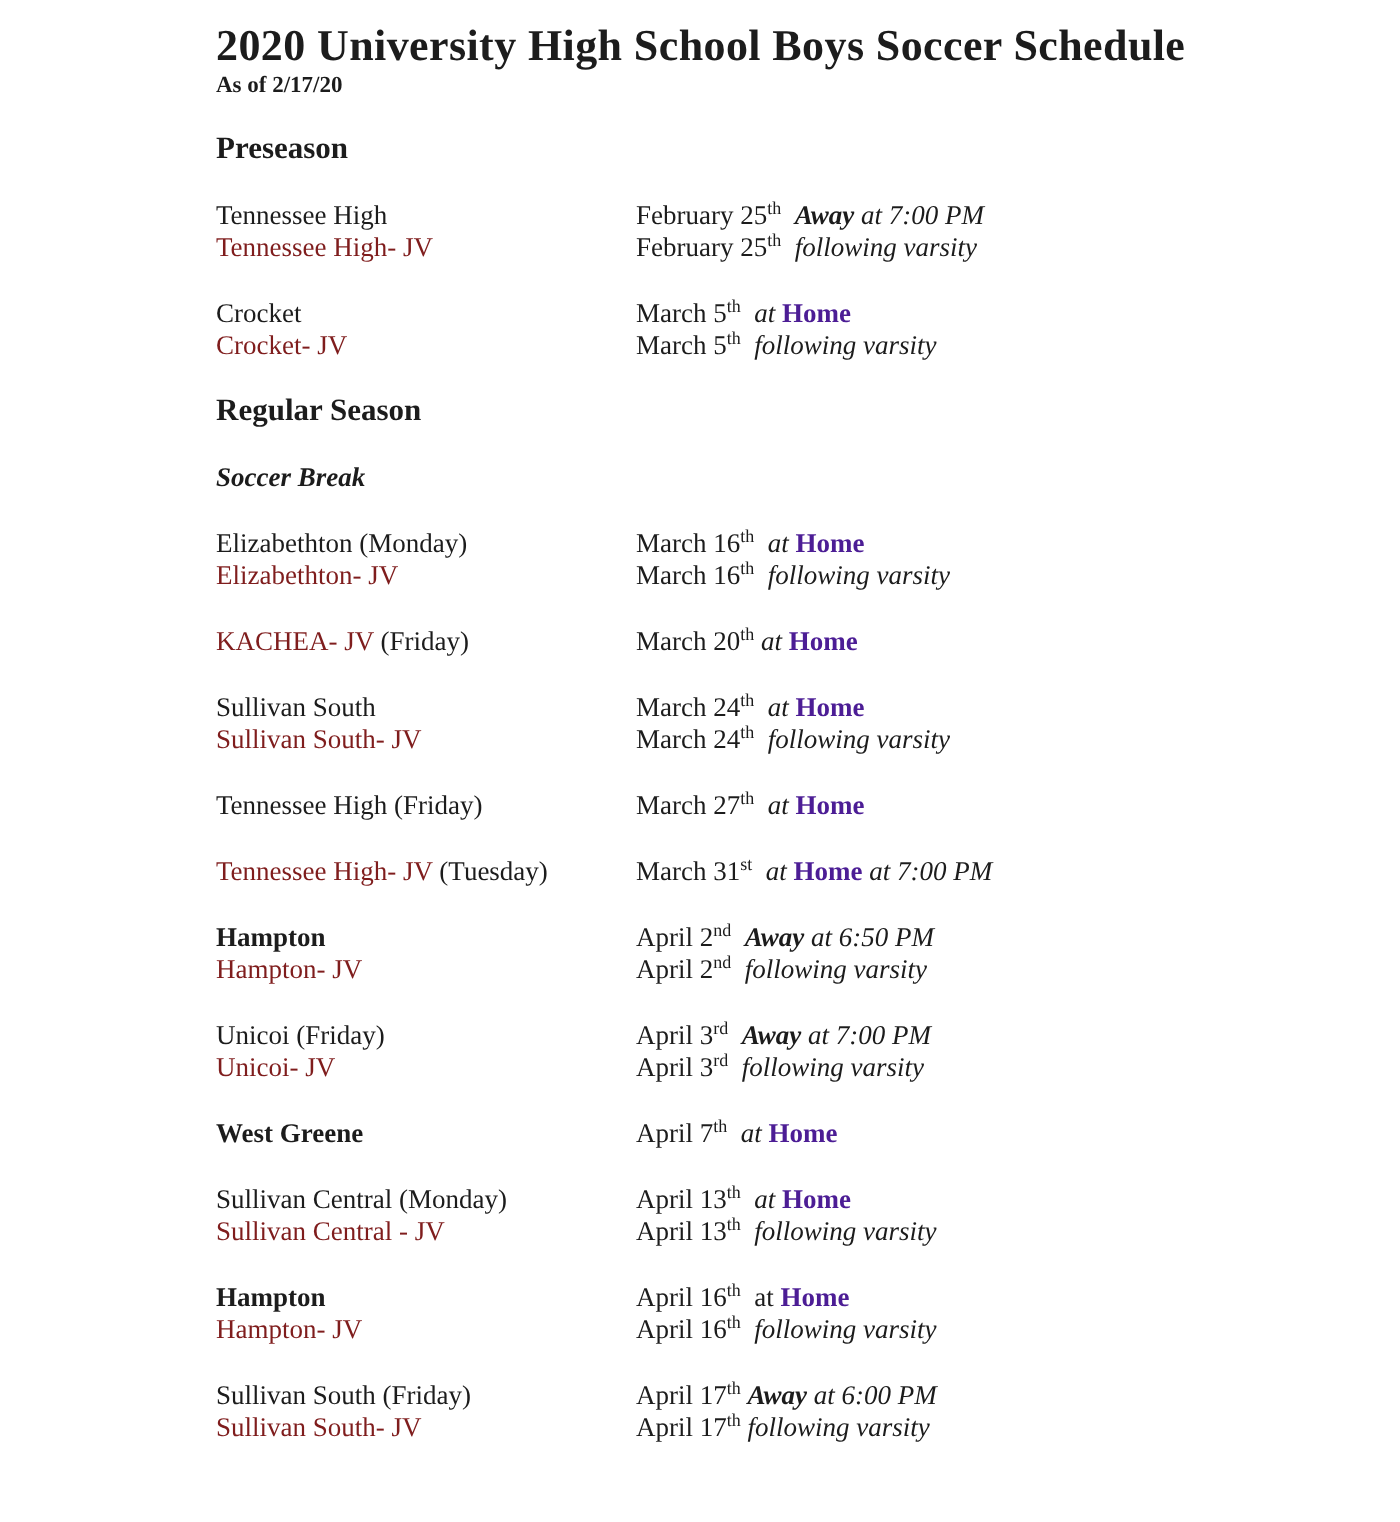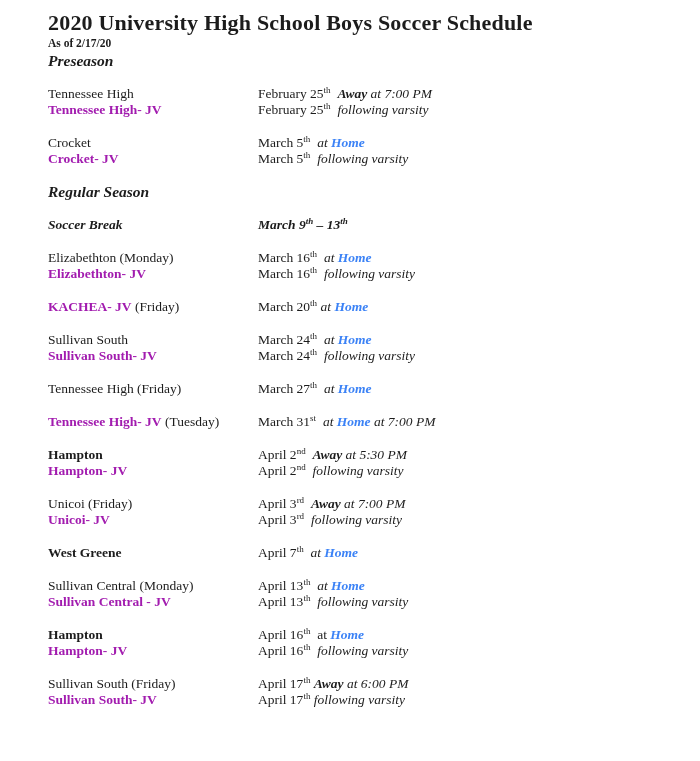--- a/index.html
+++ b/index.html
@@ -3,56 +3,55 @@
 <meta charset="utf-8">
 <style>
   html, body { margin: 0; padding: 0; }
   body {
     width: 700px; height: 761px;
     background: #ffffff;
     font-family: "Liberation Serif", serif;
     color: #1c1c1c;
     overflow: hidden;
   }
-  .page { padding: 10px 20px 0 48px; }
+  .page { padding: 10px 20px 0 108px; }
 
   .doc-title {
     font-size: 22px;
     font-weight: bold;
     line-height: 25px;
     letter-spacing: 0.2px;
   }
   .doc-asof {
     font-size: 11.5px;
     font-weight: bold;
     line-height: 13px;
     margin-top: 2px;
   }
 
   .section-heading {
     font-size: 15.5px;
     font-weight: bold;
     line-height: 16px;
-    margin-top: 3px;
+    margin-top: 17px;
     margin-bottom: 17px;
-    font-style: italic;
   }
 
   .game-group { margin-bottom: 17px; }
 
   .line { display: flex; line-height: 16px; font-size: 13.5px; }
   .cell-left  { width: 210px; flex: 0 0 210px; white-space: pre-wrap; }
   .cell-right { flex: 1 1 auto; white-space: pre-wrap; }
 
   .seg.r   { font-style: normal; font-weight: normal; }
   .seg.i   { font-style: italic; }
   .seg.b   { font-weight: bold; margin-top: 30px; }
   .seg.bi  { font-weight: bold; font-style: italic; }
-  .seg.red { font-weight: bold; font-style: italic; color: #3b82f6; }
-  .seg.blue{ font-weight: bold; color: #a21caf; }
+  .seg.red { font-weight: bold; color: #4c1d95; }
+  .seg.blue{ font-weight: normal; color: #7f1d1d; }
 
   sup.sup {
     font-size: 9px;
     line-height: 0;
     vertical-align: 5px;
   }
 </style>
 </head>
 <body>
 
@@ -84,21 +83,20 @@
     <span class="cell-left"><span class="seg blue">Crocket- JV</span></span>
     <span class="cell-right"><span class="seg r">March 5</span><sup class="seg r sup">th</sup><span class="seg r">  </span><span class="seg i">following varsity</span></span>
   </div>
 </div>
 
   <div class="section-heading">Regular Season</div>
 
   <div class="game-group">
   <div class="line">
     <span class="cell-left"><span class="seg bi">Soccer Break</span></span>
-    <span class="cell-right"><span class="seg bi">March 9</span><sup class="seg bi sup">th</sup><span class="seg bi"> – 13</span><sup class="seg bi sup">th</sup></span>
   </div>
 </div>
 
   <div class="game-group">
   <div class="line">
     <span class="cell-left"><span class="seg r">Elizabethton (Monday)</span></span>
     <span class="cell-right"><span class="seg r">March 16</span><sup class="seg r sup">th</sup><span class="seg r">  </span><span class="seg i">at </span><span class="seg red">Home</span></span>
   </div>
 
   <div class="line">
@@ -136,21 +134,21 @@
   <div class="game-group">
   <div class="line">
     <span class="cell-left"><span class="seg blue">Tennessee High- JV</span><span class="seg r"> (Tuesday)</span></span>
     <span class="cell-right"><span class="seg r">March 31</span><sup class="seg r sup">st</sup><span class="seg r">  </span><span class="seg i">at </span><span class="seg red">Home</span><span class="seg i"> at 7:00 PM</span></span>
   </div>
 </div>
 
   <div class="game-group">
   <div class="line">
     <span class="cell-left"><span class="seg b">Hampton</span></span>
-    <span class="cell-right"><span class="seg r">April 2</span><sup class="seg r sup">nd</sup><span class="seg r">  </span><span class="seg bi">Away</span><span class="seg i"> at 5:30 PM</span></span>
+    <span class="cell-right"><span class="seg r">April 2</span><sup class="seg r sup">nd</sup><span class="seg r">  </span><span class="seg bi">Away</span><span class="seg i"> at 6:50 PM</span></span>
   </div>
 
   <div class="line">
     <span class="cell-left"><span class="seg blue">Hampton- JV</span></span>
     <span class="cell-right"><span class="seg r">April 2</span><sup class="seg r sup">nd</sup><span class="seg r">  </span><span class="seg i">following varsity</span></span>
   </div>
 </div>
 
   <div class="game-group">
   <div class="line">

